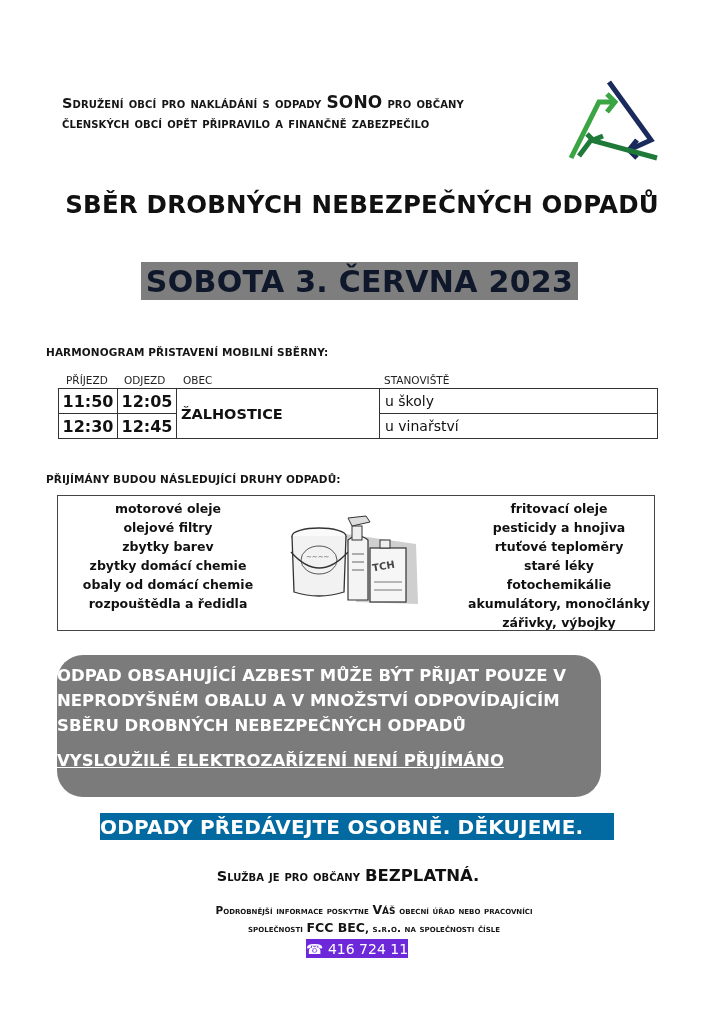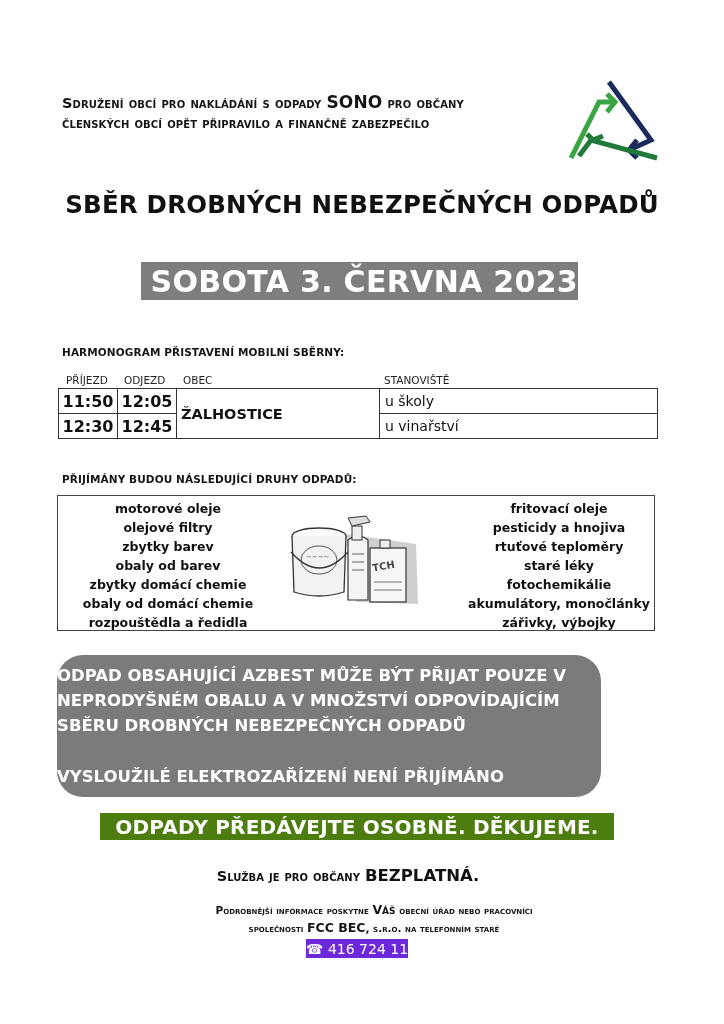--- a/index.html
+++ b/index.html
@@ -11,46 +11,46 @@
   .sc { font-variant: small-caps; }
 
   
   .org-line { left: 62px; font-weight: bold; font-size: 14.5px; letter-spacing: 0.1px; white-space: nowrap; color:#151515; }
   .org-line.l1 { top: 92px; }
   .org-line.l2 { top: 115px; }
   .org-line .big { font-size: 17px; }
   .logo { left: 567px; top: 78px; width: 95px; height: 85px; }
 
   .main-title { left: 0; width: 724px; top: 190px; text-align: center; font-weight: bold; font-size: 24.5px; color:#111; letter-spacing: 0.2px; }
-  .date-banner { left: 141px; top: 262px; width: 437px; height: 38px; background: #7e7e7e; color: #ffffff; font-weight: bold; font-size: 30px; text-align: right; line-height: 40px; letter-spacing: 0.3px; }
+  .date-banner { left: 141px; top: 262px; width: 437px; height: 38px; background: #7e7e7e; color: #0f172a; font-weight: bold; font-size: 30px; text-align: center; line-height: 40px; letter-spacing: 0.3px; }
 
   
-  .section-label { left: 62px; font-weight: bold; font-size: 10.5px; color:#151515; letter-spacing: 0.1px; }
+  .section-label { left: 46px; font-weight: bold; font-size: 10.5px; color:#151515; letter-spacing: 0.1px; }
   .sched-label { top: 346px; }
   .col-head { top: 374px; font-size: 10.5px; color: #222; }
   table.sched { position: absolute; left: 58px; top: 388px; width: 600px; border-collapse: collapse; }
   table.sched td { border: 1.3px solid #333; padding: 0; height: 24px; }
   td.time { width: 58px; font-weight: bold; font-size: 16px; text-align: center; }
   td.town { width: 198px; font-weight: bold; font-size: 14.5px; padding-left: 4px !important; vertical-align: middle; }
   td.place { font-size: 14px; padding-left: 5px !important; }
 
   
   .waste-label { top: 473px; }
   .waste-box { left: 57px; top: 495px; width: 598px; height: 136px; border: 1.3px solid #444; box-sizing: border-box; }
   .waste-col { position: absolute; top: 3px; text-align: center; font-weight: bold; font-size: 12.5px; line-height: 19px; }
   .waste-col.left { left: 10px; width: 200px; }
   .waste-col.right { right: 0; width: 190px; }
   .illustration { position: absolute; left: 228px; top: 8px; width: 140px; height: 110px; }
 
   
   .notice { left: 57px; top: 655px; width: 544px; height: 142px; background: #7b7b7b; color: #fff; font-weight: bold; font-size: 16.5px; line-height: 25px; border-radius: 26px; }
   .notice .p1 { padding-top: 8px; }
-  .notice .p2 { margin-top: 26px; }
+  .notice .p2 { margin-top: 10px; text-decoration: underline; }
 
-  .handover { left: 100px; top: 813px; width: 514px; height: 27px; background: #4d7c0f; color: #fff; font-weight: bold; font-size: 20px; text-align: center; line-height: 28px; letter-spacing: 0.2px; }
+  .handover { left: 100px; top: 813px; width: 514px; height: 27px; background: #0369a1; color: #fff; font-weight: bold; font-size: 20px; text-align: left; line-height: 28px; letter-spacing: 0.2px; }
 
   .free { left: 0; width: 696px; top: 866px; text-align: center; font-weight: bold; font-size: 14.5px; }
   .free .big { font-size: 16.5px; }
 
   .info { left: 0; width: 724px; text-align: center; font-weight: bold; font-size: 10.5px; color:#151515;padding-left:12px; }
   .info.l1 { top: 902px; }
   .info.l2 { top: 920px; }
   .info .big { font-size: 12.5px; }
 
   .phone { left: 306px; top: 939px; width: 102px; height: 19px; background: #6d28d9; color: #fff; font-size: 14px; line-height: 20px; text-align: center; white-space: nowrap; }
@@ -94,21 +94,20 @@
   </tr>
 </tbody>
   </table>
 
 <div class="abs section-label waste-label">PŘIJÍMÁNY BUDOU NÁSLEDUJÍCÍ DRUHY ODPADŮ:</div>
 <div class="abs waste-box">
   <div class="waste-col left">
     <div>motorové oleje</div>
     <div>olejové filtry</div>
     <div>zbytky barev</div>
-    <div>obaly od barev</div>
     <div>zbytky domácí chemie</div>
     <div>obaly od domácí chemie</div>
     <div>rozpouštědla a ředidla</div>
   </div>
 
   <svg class="illustration" viewBox="0 0 140 110">
 
     <path d="M60 30 L130 40 L132 100 L70 98 Z" fill="#cfcfcf"></path>
 
     <ellipse cx="33" cy="32" rx="27" ry="8" fill="#fafafa" stroke="#333" stroke-width="1.3"></ellipse>
@@ -149,15 +148,15 @@
     <div>SBĚRU DROBNÝCH NEBEZPEČNÝCH ODPADŮ</div>
   </div>
   <div class="p2">VYSLOUŽILÉ ELEKTROZAŘÍZENÍ NENÍ PŘIJÍMÁNO</div>
 </div>
 
 <div class="abs handover">ODPADY PŘEDÁVEJTE OSOBNĚ. DĚKUJEME.</div>
 
 <div class="abs free sc"><span>Služba je pro občany </span><span class="big" style="font-variant:normal">BEZPLATNÁ.</span></div>
 
 <div class="abs info l1 sc"><span>Podrobnější informace poskytne </span><span class="big">Váš</span><span> obecní úřad nebo pracovníci</span></div>
-<div class="abs info l2 sc"><span>společnosti </span><span class="big" style="font-variant:normal">FCC BEC</span><span>, s.r.o. na telefonním staré</span></div>
+<div class="abs info l2 sc"><span>společnosti </span><span class="big" style="font-variant:normal">FCC BEC</span><span>, s.r.o. na společnosti čísle</span></div>
 
 <div class="abs phone"><span>☎</span> <span>416 724 111</span></div>
 
 </body></html>

